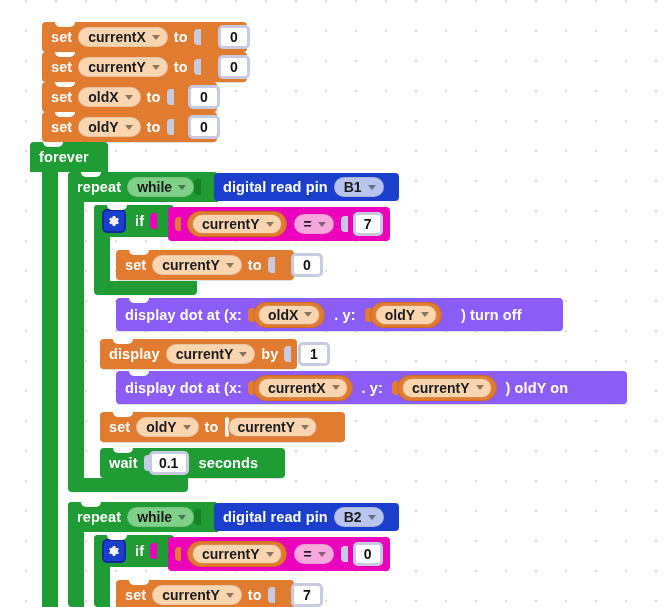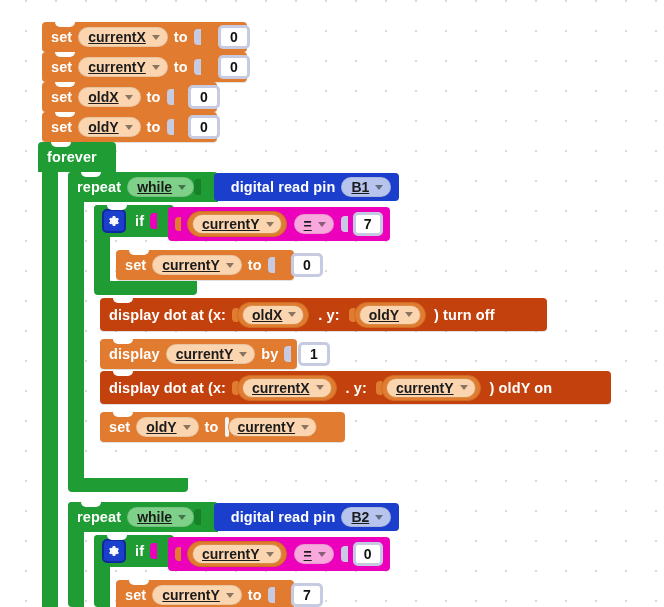--- a/index.html
+++ b/index.html
@@ -25,37 +25,36 @@
     font-weight:bold;
     white-space:nowrap;
     border-radius:4px;
   }
   .blk .kw{padding:0 6px;letter-spacing:.1px;}
   .blk .kw.first{padding-left:9px;}
 
   
   .c-var{background:#e07b30;}
   .c-ctrl{background:#1f9c33;}
-  .c-disp{background:#c2410c;}
-  .c-pin{background:#1b3fcc;justify-content:center;}
+  .c-disp{background:#8b5cf6;margin-left:16px;}
+  .c-pin{background:#1b3fcc;}
 
   
   .notch-top{
     position:absolute;left:13px;top:0;width:20px;height:5px;
     background:#fff;border-radius:0 0 7px 7px;
   }
 
   
   .dd{
     display:inline-flex;align-items:center;gap:5px;
     background:#fbd5b0;color:#1b1b1b;font-weight:bold;font-size:14px;
     border-radius:11px;padding:2px 7px 2px 9px;height:20px;
     box-sizing:border-box;
     border:1px solid rgba(0,0,0,.08);
-    text-decoration:underline;
   }
   .dd.ctrl{background:#7fd18a;}
   .dd.pin{background:#b7c4ee;}
   .dd.op{background:#f9a8de;}
   .dd .arr{
     width:0;height:0;border-left:4px solid transparent;border-right:4px solid transparent;
     border-top:5px solid rgba(0,0,0,.45);margin-left:1px;
   }
 
   
@@ -148,21 +147,21 @@
       <i class="arr"></i>
     </span>
     <span class="kw">to</span>
     <span class="tab"></span>
   </div>
   <div class="numslot" style="position:absolute;left:188px;top:115px;width:32px;">
     <span>0</span>
   </div>
 
   <div class="c-ctrl" style="position:absolute;left:42px;top:142px;width:16px;height:465px;"></div>
-  <div class="blk c-ctrl" style="left:38px;top:142px;width:78px;border-radius:4px 4px 0 0;">
+  <div class="blk c-ctrl" style="left:30px;top:142px;width:78px;border-radius:4px 4px 0 0;">
     <div class="notch-top"></div>
     <span class="kw first">forever</span>
   </div>
 
   <div class="c-ctrl" style="position:absolute;left:68px;top:172px;width:16px;height:318px;border-radius:4px 0 0 4px;"></div>
   <div class="blk c-ctrl" style="left:68px;top:172px;width:150px;border-radius:4px 4px 0 0;">
     <div class="notch-top"></div>
     <span class="kw first">repeat</span>
     <span class="dd ctrl">
       <span>while</span>
@@ -237,21 +236,21 @@
       </span>
     </span>
     <span class="kw" style="padding:0 9px;">. y:</span>
     <span class="rtab" style="background:#e07b30;"></span>
     <span class="rep">
       <span class="dd">
         <span>oldY</span>
         <i class="arr"></i>
       </span>
     </span>
-    <span class="kw" style="padding-left:8px;">) turn off</span>
+    <span class="kw" style="padding-left:19px;">) turn off</span>
   </div>
 
   <div class="blk c-var shadow" style="left:100px;top:339px;width:197px;">
     <div class="notch-top"></div>
     <span class="kw first">display</span>
     <span class="dd">
       <span>currentY</span>
       <i class="arr"></i>
     </span>
     <span class="kw">by</span>
@@ -292,20 +291,29 @@
     <span class="kw">to</span>
     <span class="rtab" style="background:#f1f1f1;width:4px;height:20px;border-radius:2px;"></span>
     <span class="rep bare">
       <span class="dd">
         <span>currentY</span>
         <i class="arr"></i>
       </span>
     </span>
   </div>
 
+  <div class="blk c-ctrl shadow" style="left:100px;top:448px;width:185px;">
+    <div class="notch-top"></div>
+    <span class="kw first">wait</span>
+    <span class="tab"></span>
+    <span class="numslot" style="min-width:40px;">
+      <span>0.1</span>
+    </span>
+    <span class="kw" style="padding-left:10px;">seconds</span>
+  </div>
 
   <div class="c-ctrl" style="position:absolute;left:68px;top:478px;width:120px;height:14px;border-radius:0 0 4px 4px;"></div>
 
   <div class="c-ctrl" style="position:absolute;left:68px;top:502px;width:16px;height:105px;border-radius:4px 0 0 4px;"></div>
   <div class="blk c-ctrl" style="left:68px;top:502px;width:150px;border-radius:4px 4px 0 0;">
     <div class="notch-top"></div>
     <span class="kw first">repeat</span>
     <span class="dd ctrl">
       <span>while</span>
       <i class="arr"></i>

